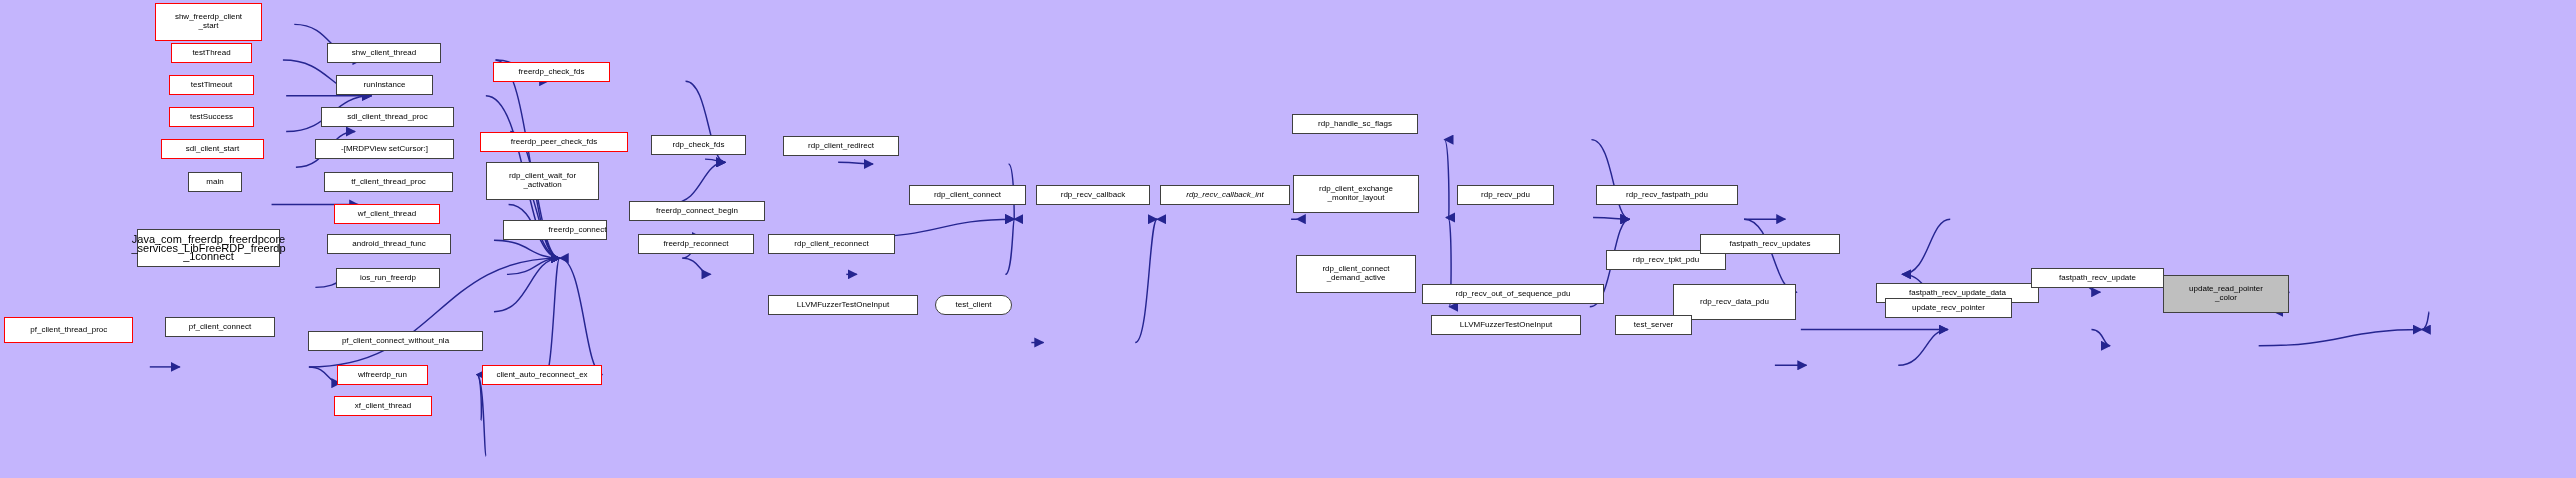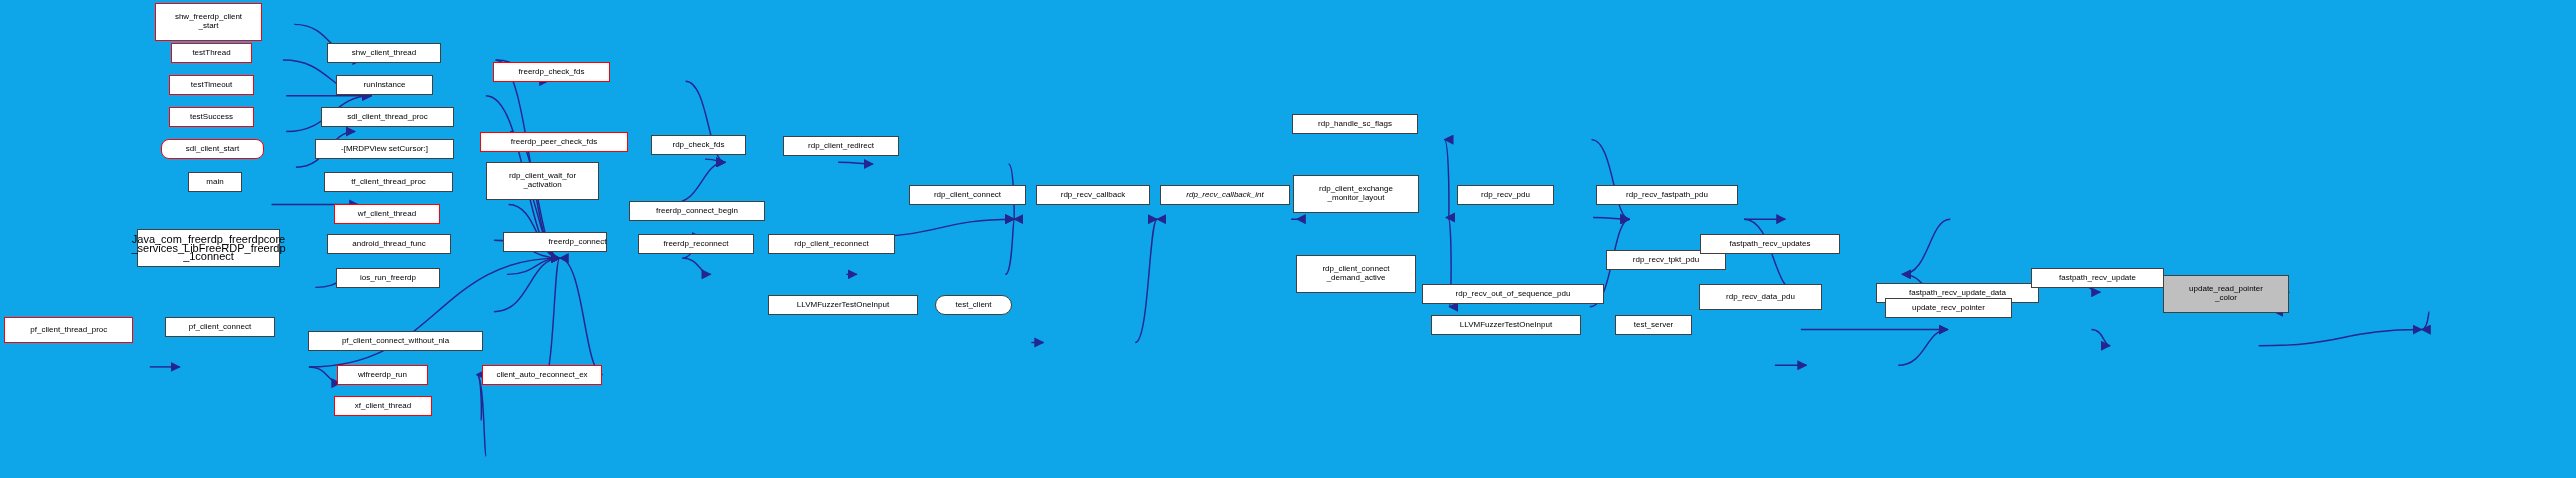--- a/index.html
+++ b/index.html
@@ -4,21 +4,21 @@
 <style>
   html, body {
     margin: 0;
     padding: 0;
     background: #ffffff;
   }
   #canvas {
     position: relative;
     width: 2576px;
     height: 478px;
-    background: #0ea5e9;
+    background: #c4b5fd;
     font-family: "Liberation Sans", sans-serif;
     overflow: hidden;
   }
   #edges {
     position: absolute;
     left: 0;
     top: 0;
     width: 2576px;
     height: 478px;
     pointer-events: none;
@@ -114,21 +114,21 @@
         <path d="M 3358.52,431.04 C 3357.3975,431.04 3357.3975,455.735 3348.275,455.735"></path>
         <path d="M 3122.795,478.185 C 3239.535,478.185 3239.535,455.735 3348.275,455.735"></path>
       </g>
   </svg>
 
   <div class="node highlight" style="left:155px;top:2.9px;width:107px;height:38px;"><span>shw_freerdp_client
 _start</span></div>
   <div class="node highlight" style="left:171px;top:43px;width:81px;height:20px;"><span>testThread</span></div>
   <div class="node highlight" style="left:169px;top:75px;width:85px;height:20px;"><span>testTimeout</span></div>
   <div class="node highlight" style="left:169px;top:107px;width:85px;height:20px;"><span>testSuccess</span></div>
-  <div class="node highlight" style="left:161px;top:139px;width:103px;height:20px;border-radius:8px;"><span>sdl_client_start</span></div>
+  <div class="node highlight" style="left:161px;top:139px;width:103px;height:20px;"><span>sdl_client_start</span></div>
   <div class="node normal" style="left:188px;top:172px;width:54px;height:20px;"><span>main</span></div>
   <div class="node normal" style="left:137px;top:229px;width:143px;height:38px;font-size:11px;"><span>Java_com_freerdp_freerdpcore
 _services_LibFreeRDP_freerdp
 _1connect</span></div>
   <div class="node highlight" style="left:4.3px;top:317px;width:129px;height:26px;"><span>pf_client_thread_proc</span></div>
   <div class="node normal" style="left:165px;top:317px;width:110px;height:20px;"><span>pf_client_connect</span></div>
 
   <div class="node normal" style="left:327px;top:43px;width:114px;height:20px;"><span>shw_client_thread</span></div>
   <div class="node normal" style="left:336px;top:75px;width:97px;height:20px;"><span>runInstance</span></div>
   <div class="node normal" style="left:321px;top:107px;width:133px;height:20px;"><span>sdl_client_thread_proc</span></div>
@@ -138,21 +138,21 @@
   <div class="node normal" style="left:327px;top:234px;width:124px;height:20px;"><span>android_thread_func</span></div>
   <div class="node normal" style="left:336px;top:268px;width:104px;height:20px;"><span>ios_run_freerdp</span></div>
   <div class="node normal" style="left:308px;top:331px;width:175px;height:20px;align-items:center;"><span>pf_client_connect_without_nla</span></div>
   <div class="node highlight" style="left:337px;top:365px;width:91px;height:20px;"><span>wlfreerdp_run</span></div>
   <div class="node highlight" style="left:334px;top:396px;width:98px;height:20px;"><span>xf_client_thread</span></div>
 
   <div class="node highlight" style="left:493px;top:62px;width:117px;height:20px;"><span>freerdp_check_fds</span></div>
   <div class="node highlight" style="left:480px;top:132px;width:148px;height:20px;"><span>freerdp_peer_check_fds</span></div>
   <div class="node normal" style="left:486px;top:162px;width:113px;height:38px;"><span>rdp_client_wait_for
 _activation</span></div>
-  <div class="node normal" style="left:503px;top:232px;width:104px;height:20px;padding-left:45px;"><span>freerdp_connect</span></div>
+  <div class="node normal" style="left:503px;top:220px;width:104px;height:20px;padding-left:45px;"><span>freerdp_connect</span></div>
   <div class="node normal" style="left:638px;top:234px;width:116px;height:20px;"><span>freerdp_reconnect</span></div>
   <div class="node normal" style="left:629px;top:201px;width:136px;height:20px;"><span>freerdp_connect_begin</span></div>
   <div class="node normal" style="left:768px;top:295px;width:150px;height:20px;"><span>LLVMFuzzerTestOneInput</span></div>
 
   <div class="node normal" style="left:651px;top:135px;width:95px;height:20px;"><span>rdp_check_fds</span></div>
   <div class="node normal" style="left:783px;top:136px;width:116px;height:20px;"><span>rdp_client_redirect</span></div>
   <div class="node normal" style="left:768px;top:234px;width:127px;height:20px;"><span>rdp_client_reconnect</span></div>
   <div class="node normal" style="left:935px;top:295px;width:77px;height:20px;border-radius:10px;"><span>test_client</span></div>
 
   <div class="node normal" style="left:909px;top:185px;width:117px;height:20px;"><span>rdp_client_connect</span></div>
@@ -161,21 +161,21 @@
   <div class="node normal" style="left:1292px;top:114px;width:126px;height:20px;"><span>rdp_handle_sc_flags</span></div>
   <div class="node normal" style="left:1293px;top:175px;width:126px;height:38px;"><span>rdp_client_exchange
 _monitor_layout</span></div>
   <div class="node normal" style="left:1296px;top:255px;width:120px;height:38px;"><span>rdp_client_connect
 _demand_active</span></div>
 
   <div class="node normal" style="left:1457px;top:185px;width:97px;height:20px;"><span>rdp_recv_pdu</span></div>
   <div class="node normal" style="left:1596px;top:185px;width:142px;height:20px;"><span>rdp_recv_fastpath_pdu</span></div>
   <div class="node normal" style="left:1606px;top:250px;width:120px;height:20px;"><span>rdp_recv_tpkt_pdu</span></div>
   <div class="node normal" style="left:1422px;top:284px;width:182px;height:20px;"><span>rdp_recv_out_of_sequence_pdu</span></div>
-  <div class="node normal" style="left:1673px;top:284px;width:123px;height:26px;margin-left:26px;"><span>rdp_recv_data_pdu</span></div>
+  <div class="node normal" style="left:1673px;top:284px;width:123px;height:36px;"><span>rdp_recv_data_pdu</span></div>
   <div class="node normal" style="left:1431px;top:315px;width:150px;height:20px;"><span>LLVMFuzzerTestOneInput</span></div>
   <div class="node normal" style="left:1615px;top:315px;width:77px;height:20px;"><span>test_server</span></div>
 
   <div class="node normal" style="left:1700px;top:234px;width:140px;height:20px;"><span>fastpath_recv_updates</span></div>
   <div class="node normal" style="left:1876px;top:250px;width:163px;height:20px;margin-top:33px;"><span>fastpath_recv_update_data</span></div>
   <div class="node normal" style="left:2031px;top:268px;width:133px;height:20px;"><span>fastpath_recv_update</span></div>
   <div class="node normal" style="left:1885px;top:298px;width:127px;height:20px;"><span>update_recv_pointer</span></div>
   <div class="node normal" style="left:2163px;top:275px;width:126px;height:38px;background:#bfbfbf;border:0.7px solid #404040;"><span>update_read_pointer
 _color</span></div>
 

